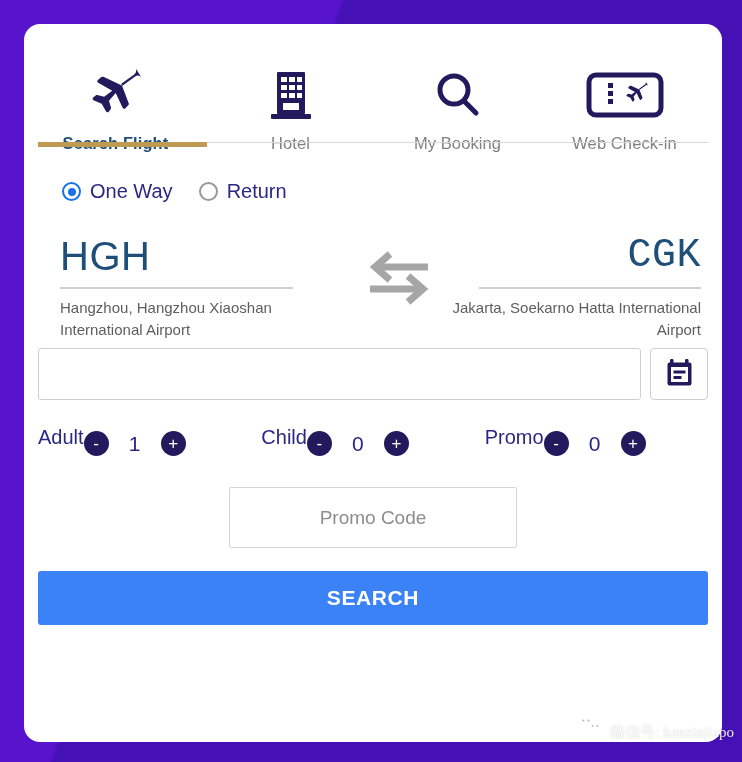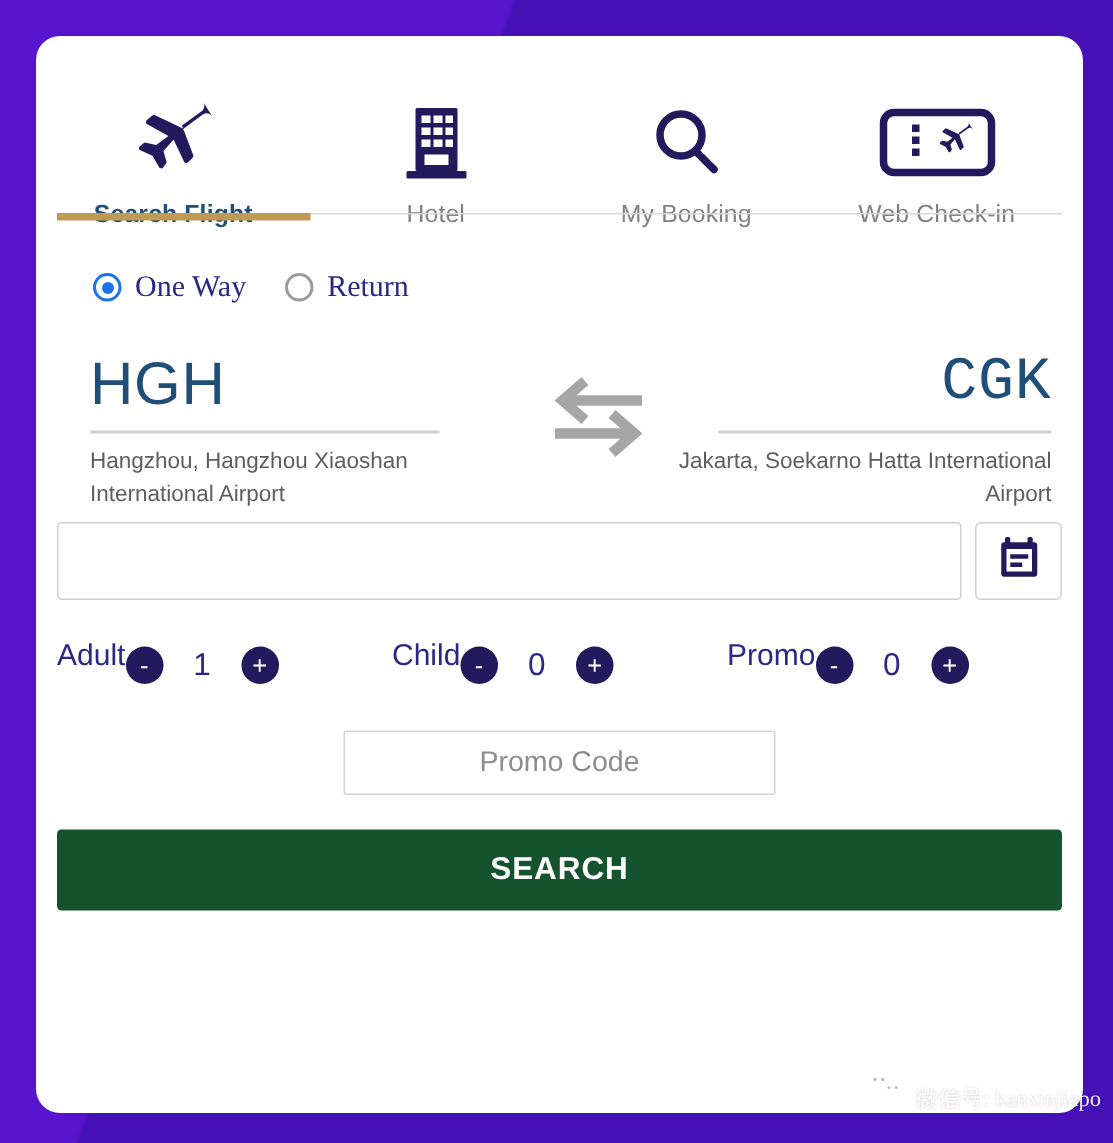--- a/index.html
+++ b/index.html
@@ -94,21 +94,20 @@
     display: flex;
     align-items: center;
     gap: 26px;
     padding: 16px 0 0 38px;
   }
   .radio-opt {
     display: flex;
     align-items: center;
     gap: 9px;
     cursor: pointer;
-    font-family: Liberation Serif, serif;
   }
   .radio-dot {
     width: 19px; height: 19px;
     border-radius: 50%;
     border: 2px solid #9a9a9a;
     background: #fff;
     position: relative;
     flex: 0 0 auto;
   }
   .radio-dot.on {
@@ -252,38 +251,38 @@
   }
 
   
   #promo-row {
     display: flex;
     justify-content: center;
     margin-top: 26px;
   }
   #promo-input {
     width: 288px;
-    height: 43px;
+    height: 61px;
     border: 1px solid #d5d5d5;
     border-radius: 2px;
     background: #fff;
     text-align: center;
     font-family: "Liberation Sans", sans-serif;
     font-size: 19px;
     color: #333;
     outline: none;
   }
   #promo-input::placeholder { color: #8d8d8d; }
 
   
   #search-row { padding: 23px 14px 0 14px; }
   #search-button {
     width: 100%;
     height: 54px;
-    background: #14532d;
+    background: #3b82f6;
     border: none;
     border-radius: 3px;
     color: #ffffff;
     font-family: "Liberation Sans", sans-serif;
     font-size: 21px;
     font-weight: bold;
     letter-spacing: .6px;
     cursor: pointer;
   }
 

